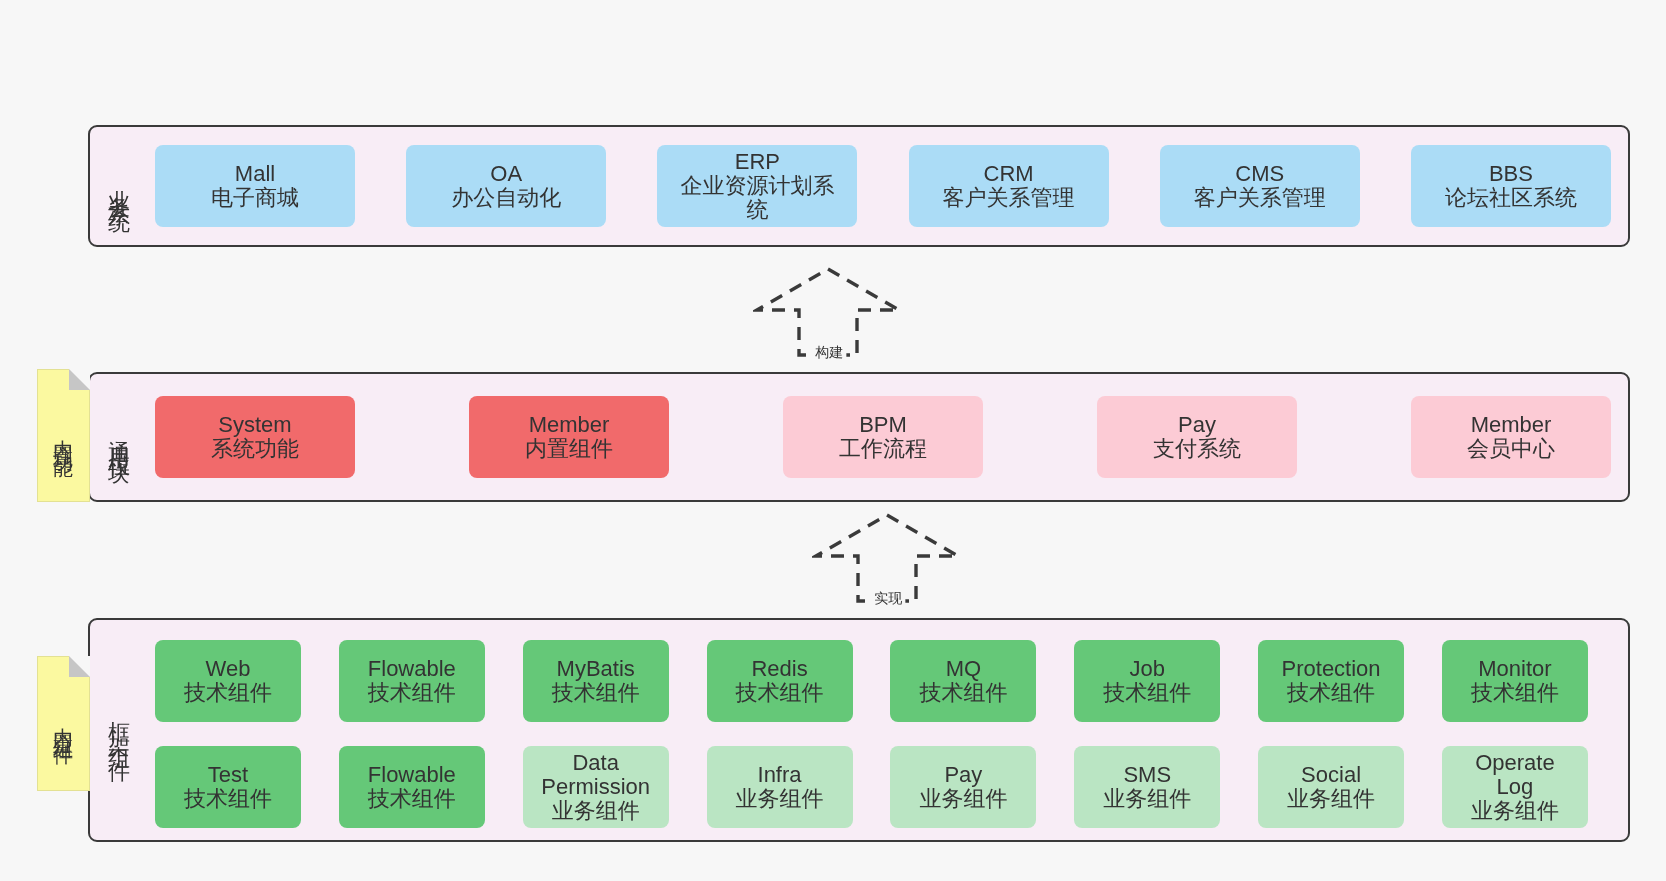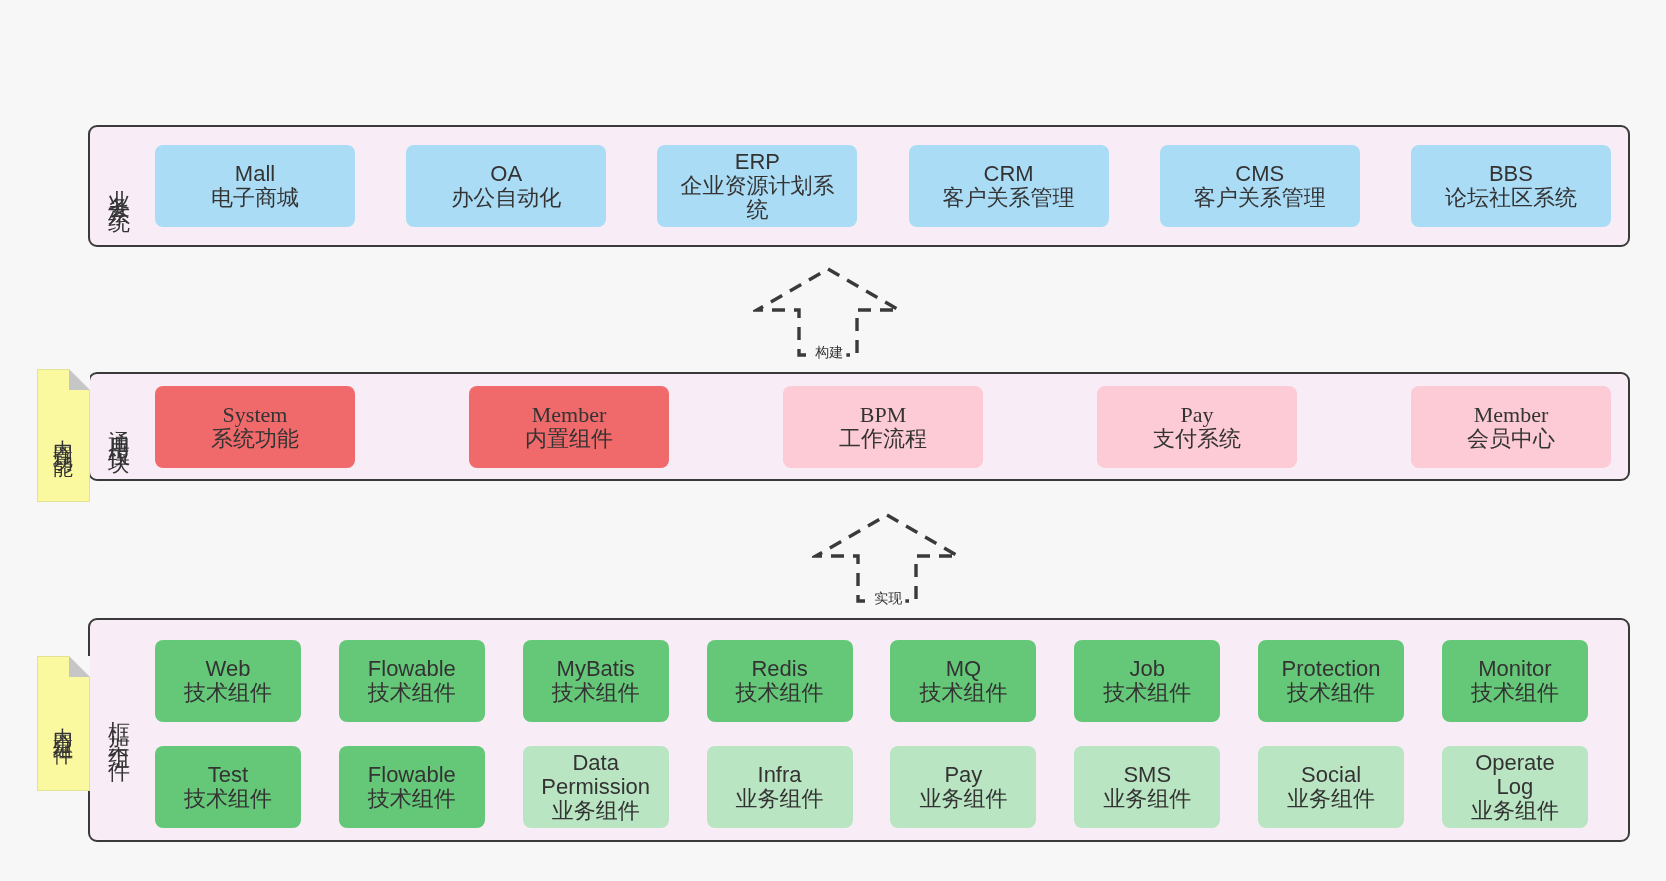--- a/index.html
+++ b/index.html
@@ -15,21 +15,21 @@
   }
   .stage{position:absolute; inset:0; width:1666px; height:881px;}
 
   .panel{
     position:absolute; left:88px; width:1542px;
     background:var(--panel-bg);
     border:2px solid var(--panel-border);
     border-radius:9px;
   }
   .panel-business{top:125px; height:122px;}
-  .panel-modules{top:372px; height:109px;font-family:Liberation Serif, serif;}
+  .panel-modules{top:372px; height:130px;}
   .panel-components{top:618px; height:224px;}
 
   .vlabel{
     position:absolute; left:12px; top:0; bottom:0;
     display:flex; align-items:center; justify-content:center;
     writing-mode:vertical-rl; text-orientation:upright;
     font-size:22px; color:var(--text); letter-spacing:7px; line-height:1;
     width:34px;
   }
   .panel-components .vlabel{letter-spacing:13px;}

